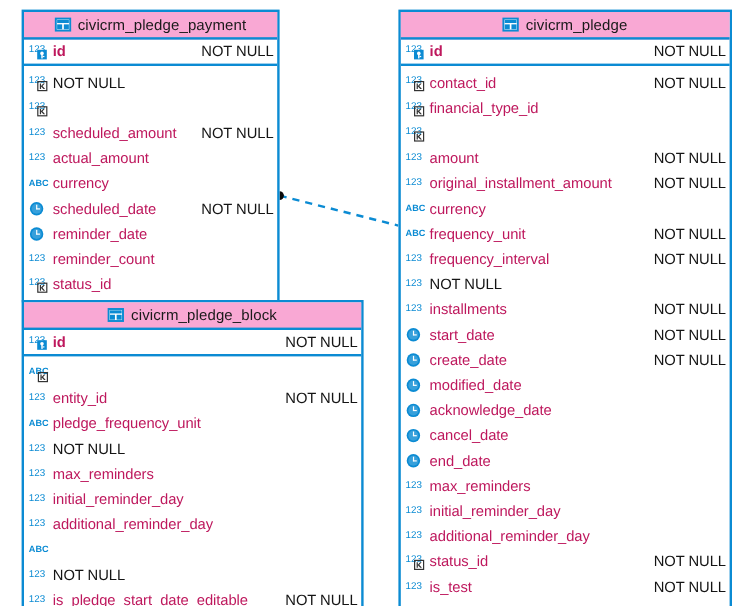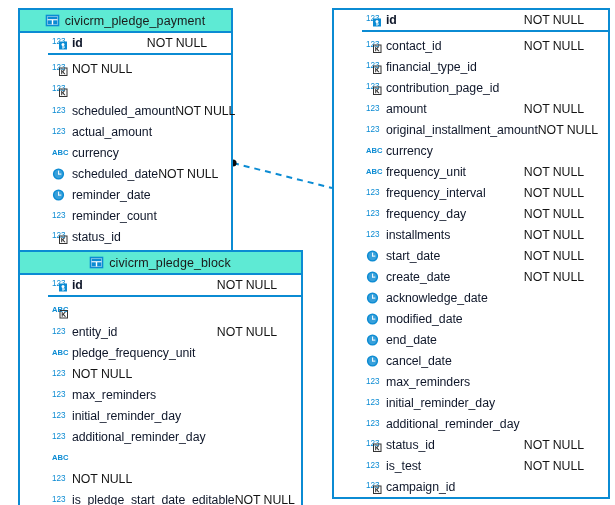--- a/index.html
+++ b/index.html
@@ -15,21 +15,21 @@
     background: #ffffff;
     overflow: hidden;
   }
   .er-table {
     position: absolute;
     border: 2px solid #0b8bd3;
     background: #ffffff;
     box-sizing: border-box;
   }
   .er-header {
-    background: #5eead4;
+    background: #f9a8d4;
     border-bottom: 2px solid #0b8bd3;
     height: 23px;
     display: flex;
     align-items: center;
     justify-content: center;
     gap: 6px;
     box-sizing: border-box;
   }
   .er-header-title {
     font-size: 12.5px;
@@ -43,41 +43,40 @@
     flex: 0 0 auto;
     display: block;
   }
   .er-body {
     padding: 0;
   }
   .er-row {
     display: flex;
     align-items: center;
     height: 21px;
-    padding: 0 24px 0 4px;
+    padding: 0 3px 0 4px;
     box-sizing: border-box;
     position: relative;
-    margin-left: 28px;
   }
   .er-row.pk {
     border-bottom: 2px solid #0b8bd3;
     height: 22px;
   }
   .er-row.pk .col-name { font-weight: bold; }
   .ico {
     width: 17px;
     height: 14px;
     flex: 0 0 17px;
     margin-right: 3px;
     position: relative;
     display: block;
   }
   .col-name {
     font-size: 12.3px;
-    color: #0f172a;
+    color: #be185d;
     white-space: nowrap;
     flex: 1 1 auto;
     letter-spacing: -0.05px;
   }
   .col-null {
     font-size: 12.3px;
     color: #141414;
     white-space: nowrap;
     flex: 0 0 auto;
     text-align: right;
@@ -338,20 +337,31 @@
               <svg class="ico-svg" width="17" height="14" viewBox="0 0 17 14">
                 <text x="0" y="8.5" font-family="Liberation Sans, sans-serif" font-size="8.2" fill="#0b8bd3">123</text>
               </svg>
             </span>
             <span class="col-name">is_pledge_start_date_editable</span>
             <span class="col-null">NOT NULL</span>
           </div>
         </div>
       </div>
       <div class="er-table" style="left: 332px; top: 8px; width: 278px;">
+        <div class="er-header">
+          <span class="tbl-icon">
+            <svg class="ico-svg" width="13" height="11" viewBox="0 0 13 11">
+              <rect x="0.5" y="0.5" width="12" height="10" fill="#ffffff" stroke="#0b8bd3" stroke-width="1.6"></rect>
+              <rect x="1.6" y="1.6" width="9.8" height="2.6" fill="#0b8bd3"></rect>
+              <rect x="1.6" y="5.3" width="4.2" height="4.1" fill="#0b8bd3"></rect>
+              <rect x="7.2" y="5.3" width="4.2" height="4.1" fill="#0b8bd3"></rect>
+            </svg>
+          </span>
+          <span class="er-header-title">civicrm_pledge</span>
+        </div>
         <div class="er-body">
           <div class="er-row pk">
             <span class="ico">
               <svg class="ico-svg" width="17" height="14" viewBox="0 0 17 14">
                 <text x="0" y="7.5" font-family="Liberation Sans, sans-serif" font-size="8.2" fill="#0b8bd3">123</text>
                 <rect x="7" y="5.5" width="8" height="8" fill="#0b8bd3"></rect>
                 <circle cx="11" cy="8.5" r="1.5" fill="#ffffff"></circle>
                 <rect x="10.4" y="9.3" width="1.2" height="3.4" fill="#ffffff"></rect>
                 <rect x="11.6" y="10.6" width="1.4" height="1" fill="#ffffff"></rect>
               </svg>
@@ -383,21 +393,20 @@
             <span class="col-null"></span>
           </div>
           <div class="er-row">
             <span class="ico">
               <svg class="ico-svg" width="17" height="14" viewBox="0 0 17 14">
                 <text x="0" y="7.5" font-family="Liberation Sans, sans-serif" font-size="8.2" fill="#0b8bd3">123</text>
                 <rect x="7.5" y="6" width="7.5" height="7.5" fill="none" stroke="#333333" stroke-width="1"></rect>
                 <path d="M9.2 12.2 L9.2 7.6 L10.2 7.6 L10.2 9.6 L12.1 7.6 L13.4 7.6 L11.4 9.7 L13.6 12.2 L12.2 12.2 L10.2 10.1 L10.2 12.2 Z" fill="#333333"></path>
               </svg>
             </span>
-            <span class="col-name">contribution_page_id</span>
             <span class="col-null"></span>
           </div>
           <div class="er-row">
             <span class="ico">
               <svg class="ico-svg" width="17" height="14" viewBox="0 0 17 14">
                 <text x="0" y="8.5" font-family="Liberation Sans, sans-serif" font-size="8.2" fill="#0b8bd3">123</text>
               </svg>
             </span>
             <span class="col-name">amount</span>
             <span class="col-null">NOT NULL</span>
@@ -437,21 +446,20 @@
             </span>
             <span class="col-name">frequency_interval</span>
             <span class="col-null">NOT NULL</span>
           </div>
           <div class="er-row">
             <span class="ico">
               <svg class="ico-svg" width="17" height="14" viewBox="0 0 17 14">
                 <text x="0" y="8.5" font-family="Liberation Sans, sans-serif" font-size="8.2" fill="#0b8bd3">123</text>
               </svg>
             </span>
-            <span class="col-name">frequency_day</span>
             <span class="col-null">NOT NULL</span>
           </div>
           <div class="er-row">
             <span class="ico">
               <svg class="ico-svg" width="17" height="14" viewBox="0 0 17 14">
                 <text x="0" y="8.5" font-family="Liberation Sans, sans-serif" font-size="8.2" fill="#0b8bd3">123</text>
               </svg>
             </span>
             <span class="col-name">installments</span>
             <span class="col-null">NOT NULL</span>
@@ -482,57 +490,57 @@
           </div>
           <div class="er-row">
             <span class="ico">
               <svg class="ico-svg" width="17" height="14" viewBox="0 0 17 14">
                 <circle cx="6.5" cy="7" r="5.6" fill="#0b8bd3"></circle>
                 <circle cx="6.5" cy="7" r="4.2" fill="#ffffff" opacity="0.18"></circle>
                 <rect x="6.1" y="3.6" width="1" height="3.8" fill="#ffffff"></rect>
                 <rect x="6.1" y="6.6" width="3.2" height="1" fill="#ffffff"></rect>
               </svg>
             </span>
+            <span class="col-name">modified_date</span>
+            <span class="col-null"></span>
+          </div>
+          <div class="er-row">
+            <span class="ico">
+              <svg class="ico-svg" width="17" height="14" viewBox="0 0 17 14">
+                <circle cx="6.5" cy="7" r="5.6" fill="#0b8bd3"></circle>
+                <circle cx="6.5" cy="7" r="4.2" fill="#ffffff" opacity="0.18"></circle>
+                <rect x="6.1" y="3.6" width="1" height="3.8" fill="#ffffff"></rect>
+                <rect x="6.1" y="6.6" width="3.2" height="1" fill="#ffffff"></rect>
+              </svg>
+            </span>
             <span class="col-name">acknowledge_date</span>
             <span class="col-null"></span>
           </div>
           <div class="er-row">
             <span class="ico">
               <svg class="ico-svg" width="17" height="14" viewBox="0 0 17 14">
                 <circle cx="6.5" cy="7" r="5.6" fill="#0b8bd3"></circle>
                 <circle cx="6.5" cy="7" r="4.2" fill="#ffffff" opacity="0.18"></circle>
                 <rect x="6.1" y="3.6" width="1" height="3.8" fill="#ffffff"></rect>
                 <rect x="6.1" y="6.6" width="3.2" height="1" fill="#ffffff"></rect>
               </svg>
             </span>
-            <span class="col-name">modified_date</span>
+            <span class="col-name">cancel_date</span>
             <span class="col-null"></span>
           </div>
           <div class="er-row">
             <span class="ico">
               <svg class="ico-svg" width="17" height="14" viewBox="0 0 17 14">
                 <circle cx="6.5" cy="7" r="5.6" fill="#0b8bd3"></circle>
                 <circle cx="6.5" cy="7" r="4.2" fill="#ffffff" opacity="0.18"></circle>
                 <rect x="6.1" y="3.6" width="1" height="3.8" fill="#ffffff"></rect>
                 <rect x="6.1" y="6.6" width="3.2" height="1" fill="#ffffff"></rect>
               </svg>
             </span>
             <span class="col-name">end_date</span>
-            <span class="col-null"></span>
-          </div>
-          <div class="er-row">
-            <span class="ico">
-              <svg class="ico-svg" width="17" height="14" viewBox="0 0 17 14">
-                <circle cx="6.5" cy="7" r="5.6" fill="#0b8bd3"></circle>
-                <circle cx="6.5" cy="7" r="4.2" fill="#ffffff" opacity="0.18"></circle>
-                <rect x="6.1" y="3.6" width="1" height="3.8" fill="#ffffff"></rect>
-                <rect x="6.1" y="6.6" width="3.2" height="1" fill="#ffffff"></rect>
-              </svg>
-            </span>
-            <span class="col-name">cancel_date</span>
             <span class="col-null"></span>
           </div>
           <div class="er-row">
             <span class="ico">
               <svg class="ico-svg" width="17" height="14" viewBox="0 0 17 14">
                 <text x="0" y="8.5" font-family="Liberation Sans, sans-serif" font-size="8.2" fill="#0b8bd3">123</text>
               </svg>
             </span>
             <span class="col-name">max_reminders</span>
             <span class="col-null"></span>

